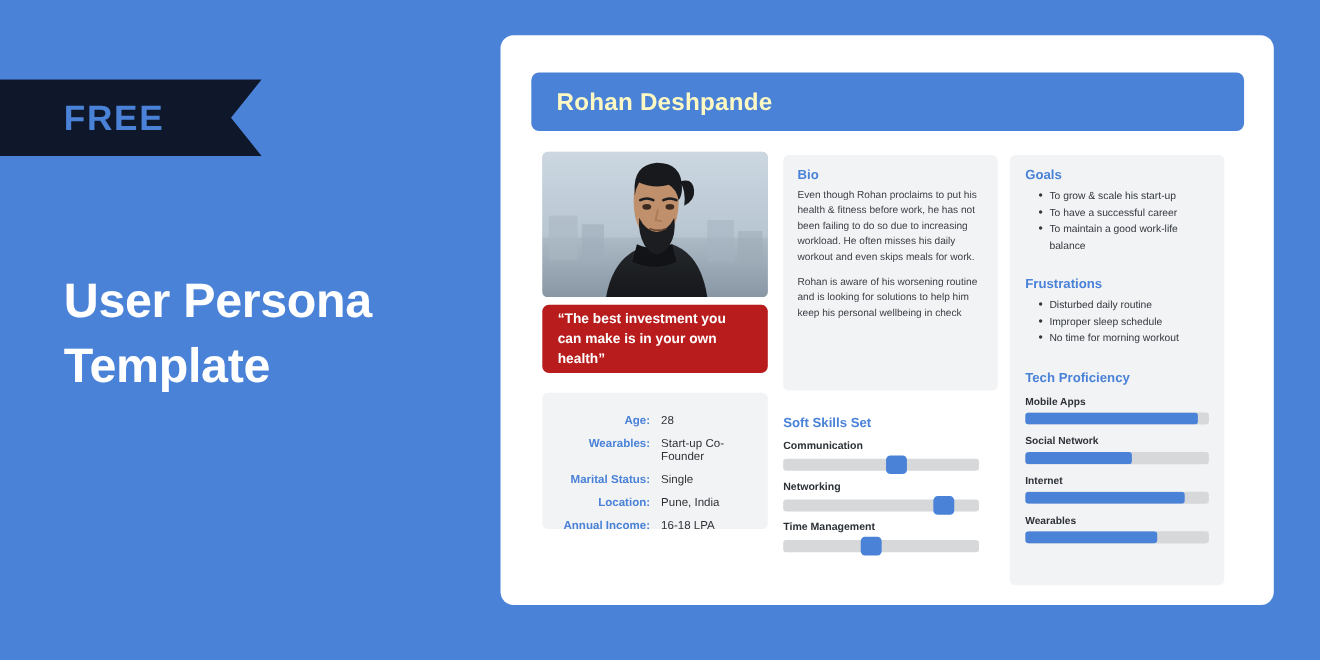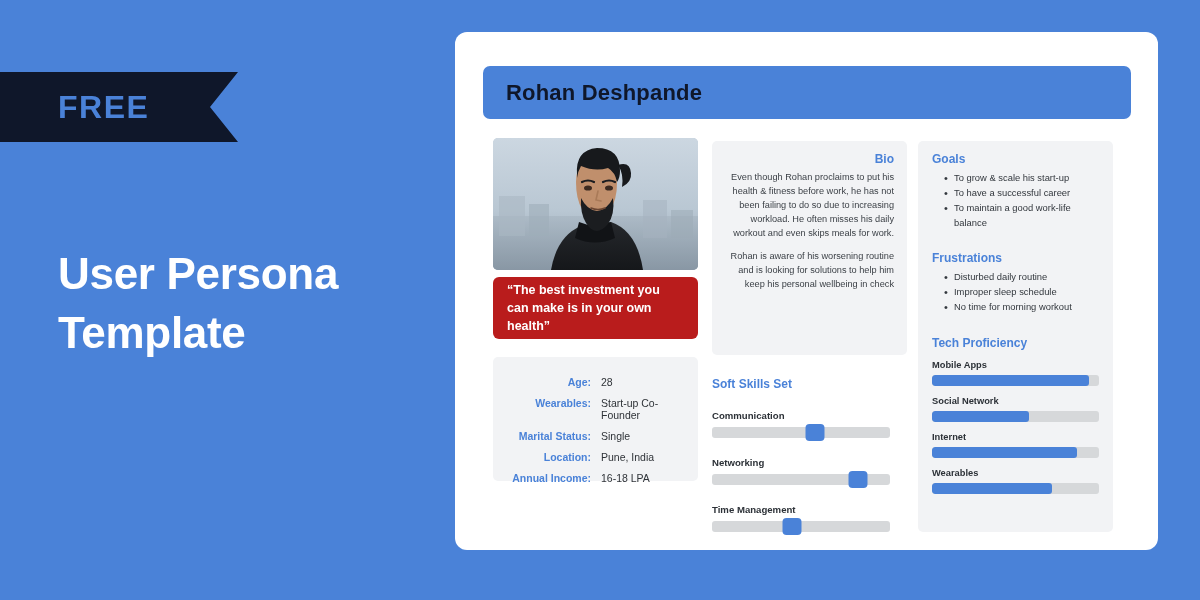--- a/index.html
+++ b/index.html
@@ -54,21 +54,21 @@
 
   .name-bar {
     position: absolute;
     left: 28px; top: 34px;
     width: 648px; height: 53px;
     background: #4a82d8;
     border-radius: 7px;
     display: flex; align-items: center;
   }
   .name-bar-text {
-    color: #0f172a;
+    color: #fef9c3;
     font-size: 22px;
     font-weight: bold;
     margin-left: 23px;
     letter-spacing: 0.2px;
   }
 
   
   .col-left { position: absolute; left: 38px; top: 106px; width: 205px; }
 
   .photo {
@@ -113,38 +113,37 @@
   .detail-value { color: #2f3338; margin-left: 10px; }
 
   
   .col-mid { position: absolute; left: 257px; top: 109px; width: 195px; }
 
   .bio-box {
     width: 195px; height: 214px;
     background: #f2f3f5;
     border-radius: 5px;
     padding: 11px 13px 0 13px;
-    text-align: right;
   }
   .section-head {
     color: #4a82d8;
     font-size: 12px;
     font-weight: bold;
     margin-bottom: 5px;
   }
   .bio-para {
     color: #3a3f45;
     font-size: 9.2px;
     line-height: 1.52;
   }
   .bio-para + .bio-para { margin-top: 0; }
   .bio-para.spaced { margin-top: 9px; }
 
   .soft-skills { margin-top: 22px; }
-  .skill { margin-top: 19px; }
+  .skill { margin-top: 9px; }
   .skill-label {
     color: #2c3137;
     font-size: 9.6px;
     font-weight: bold;
     margin-bottom: 6px;
   }
   .slider-track {
     position: relative;
     width: 178px; height: 11px;
     background: #d6d8da;

